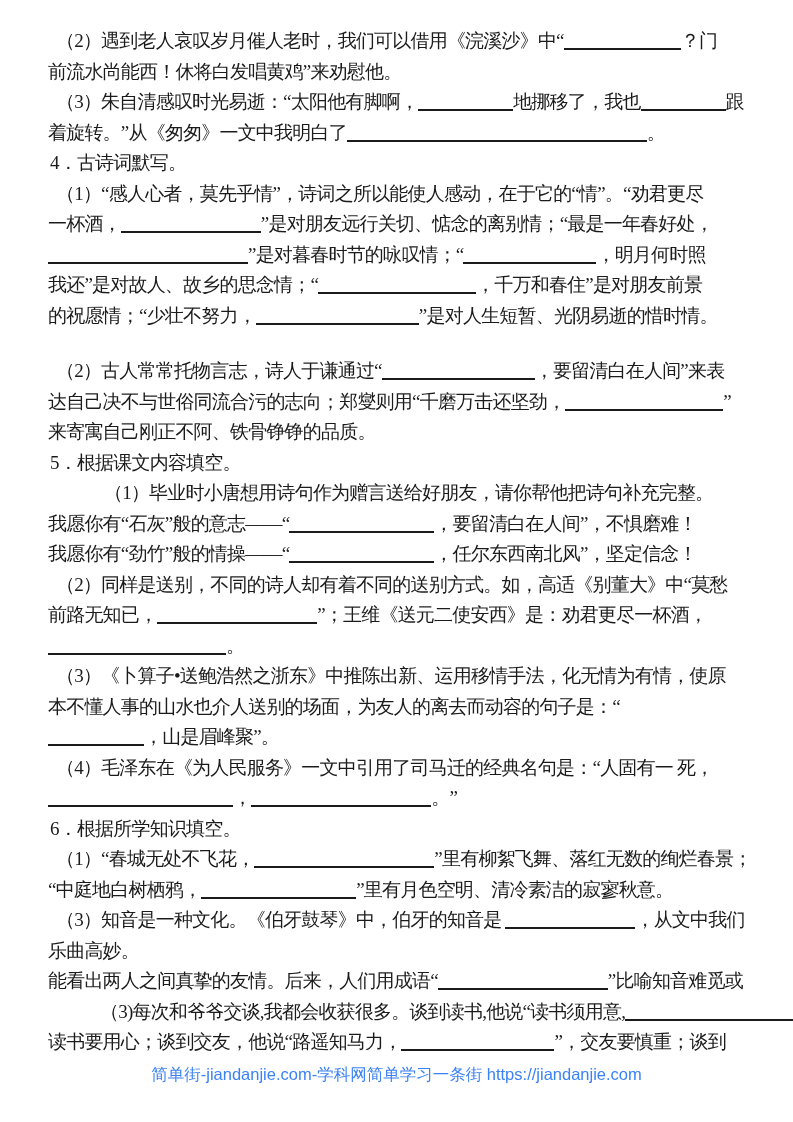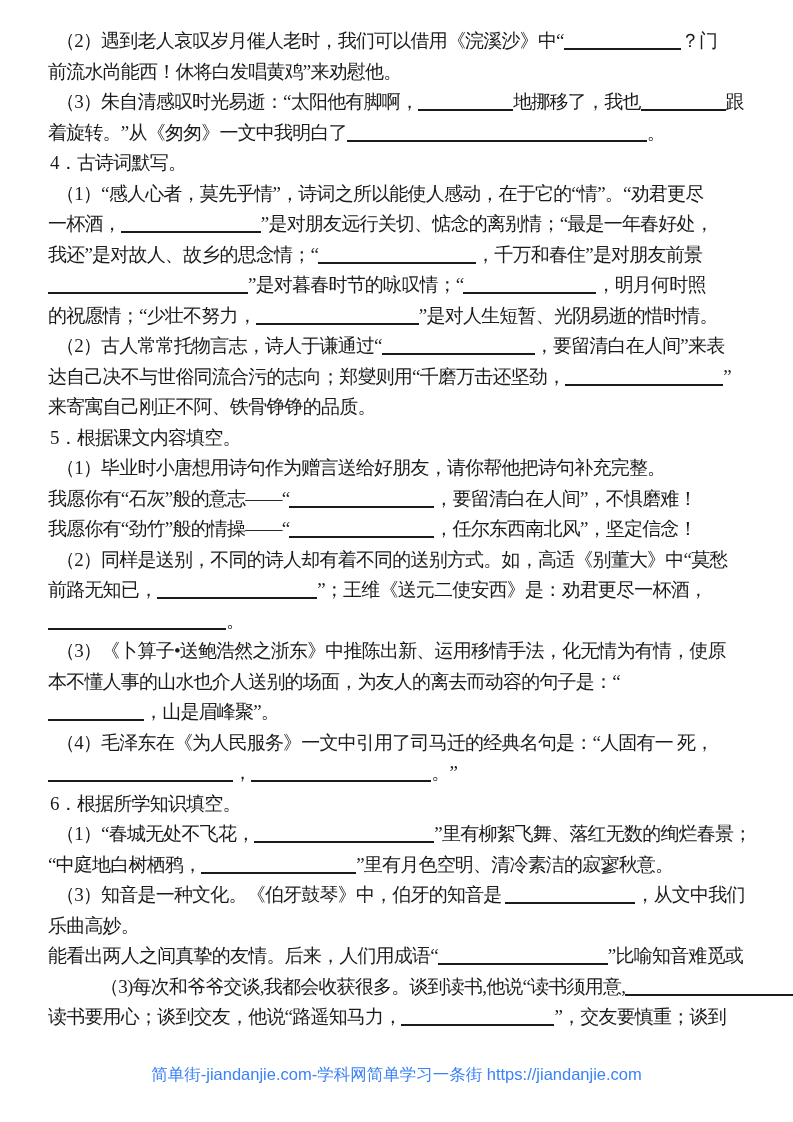--- a/index.html
+++ b/index.html
@@ -51,28 +51,28 @@
 <body>
 
 <div class="doc-body">
     <div class="line" style="padding-left: 8px;"><span class="txt">（2）遇到老人哀叹岁月催人老时，我们可以借用《浣溪沙》中“</span><span class="blank" style="width: 117px;"></span><span class="txt">？门</span></div>
     <div class="line"><span class="txt">前流水尚能西！休将白发唱黄鸡”来劝慰他。</span></div>
     <div class="line" style="padding-left: 8px;"><span class="txt">（3）朱自清感叹时光易逝：“太阳他有脚啊，</span><span class="blank" style="width: 95px;"></span><span class="txt">地挪移了，我也</span><span class="blank" style="width: 85px;"></span><span class="txt">跟</span></div>
     <div class="line"><span class="txt">着旋转。”从《匆匆》一文中我明白了</span><span class="blank" style="width: 300px;"></span><span class="txt">。</span></div>
     <div class="line" style="padding-left: 2px;"><span class="txt">4．古诗词默写。</span></div>
     <div class="line" style="padding-left: 8px;"><span class="txt">（1）“感人心者，莫先乎情”，诗词之所以能使人感动，在于它的“情”。“劝君更尽</span></div>
     <div class="line"><span class="txt">一杯酒，</span><span class="blank" style="width: 140px;"></span><span class="txt">”是对朋友远行关切、惦念的离别情；“最是一年春好处，</span></div>
+    <div class="line"><span class="blank" style="width: 200px;"></span><span class="txt">”是对暮春时节的咏叹情；“</span><span class="blank" style="width: 133px;"></span><span class="txt">，明月何时照</span></div>
     <div class="line"><span class="txt">我还”是对故人、故乡的思念情；“</span><span class="blank" style="width: 158px;"></span><span class="txt">，千万和春住”是对朋友前景</span></div>
-    <div class="line"><span class="blank" style="width: 200px;"></span><span class="txt">”是对暮春时节的咏叹情；“</span><span class="blank" style="width: 133px;"></span><span class="txt">，明月何时照</span></div>
     <div class="line"><span class="txt">的祝愿情；“少壮不努力，</span><span class="blank" style="width: 163px;"></span><span class="txt">”是对人生短暂、光阴易逝的惜时情。</span></div>
-    <div class="line" style="padding-left: 8px;"><span class="txt">（2）古人常常托物言志，诗人于谦通过“</span><span class="blank" style="width: 153px;"></span><span class="txt">，要留清白在人间”来表</span></div>
+    <div class="line" style="padding-left: 8px; margin-top: 25px;"><span class="txt">（2）古人常常托物言志，诗人于谦通过“</span><span class="blank" style="width: 153px;"></span><span class="txt">，要留清白在人间”来表</span></div>
     <div class="line"><span class="txt">达自己决不与世俗同流合污的志向；郑燮则用“千磨万击还坚劲，</span><span class="blank" style="width: 158px;"></span><span class="txt">”</span></div>
     <div class="line"><span class="txt">来寄寓自己刚正不阿、铁骨铮铮的品质。</span></div>
     <div class="line" style="padding-left: 2px;"><span class="txt">5．根据课文内容填空。</span></div>
-    <div class="line" style="padding-left: 8px;"><span class="txt">（1）毕业时小唐想用诗句作为赠言送给好朋友，请你帮他把诗句补充完整。</span></div>
+    <div class="line" style="padding-left: 8px; margin-left: 48px;"><span class="txt">（1）毕业时小唐想用诗句作为赠言送给好朋友，请你帮他把诗句补充完整。</span></div>
     <div class="line"><span class="txt">我愿你有“石灰”般的意志——“</span><span class="blank" style="width: 145px;"></span><span class="txt">，要留清白在人间”，不惧磨难！</span></div>
     <div class="line"><span class="txt">我愿你有“劲竹”般的情操——“</span><span class="blank" style="width: 145px;"></span><span class="txt">，任尔东西南北风”，坚定信念！</span></div>
     <div class="line" style="padding-left: 8px;"><span class="txt">（2）同样是送别，不同的诗人却有着不同的送别方式。如，高适《别董大》中“莫愁</span></div>
     <div class="line"><span class="txt">前路无知已，</span><span class="blank" style="width: 160px;"></span><span class="txt">”；王维《送元二使安西》是：劝君更尽一杯酒，</span></div>
     <div class="line"><span class="blank" style="width: 178px;"></span><span class="txt">。</span></div>
     <div class="line" style="padding-left: 8px;"><span class="txt">（3）《卜算子•送鲍浩然之浙东》中推陈出新、运用移情手法，化无情为有情，使原</span></div>
     <div class="line"><span class="txt">本不懂人事的山水也介人送别的场面，为友人的离去而动容的句子是：“</span></div>
     <div class="line"><span class="blank" style="width: 96px;"></span><span class="txt">，山是眉峰聚”。</span></div>
     <div class="line" style="padding-left: 8px;"><span class="txt">（4）毛泽东在《为人民服务》一文中引用了司马迁的经典名句是：“人固有一 死，</span></div>
     <div class="line"><span class="blank" style="width: 185px;"></span><span class="txt">，</span><span class="blank" style="width: 180px;"></span><span class="txt">。”</span></div>

